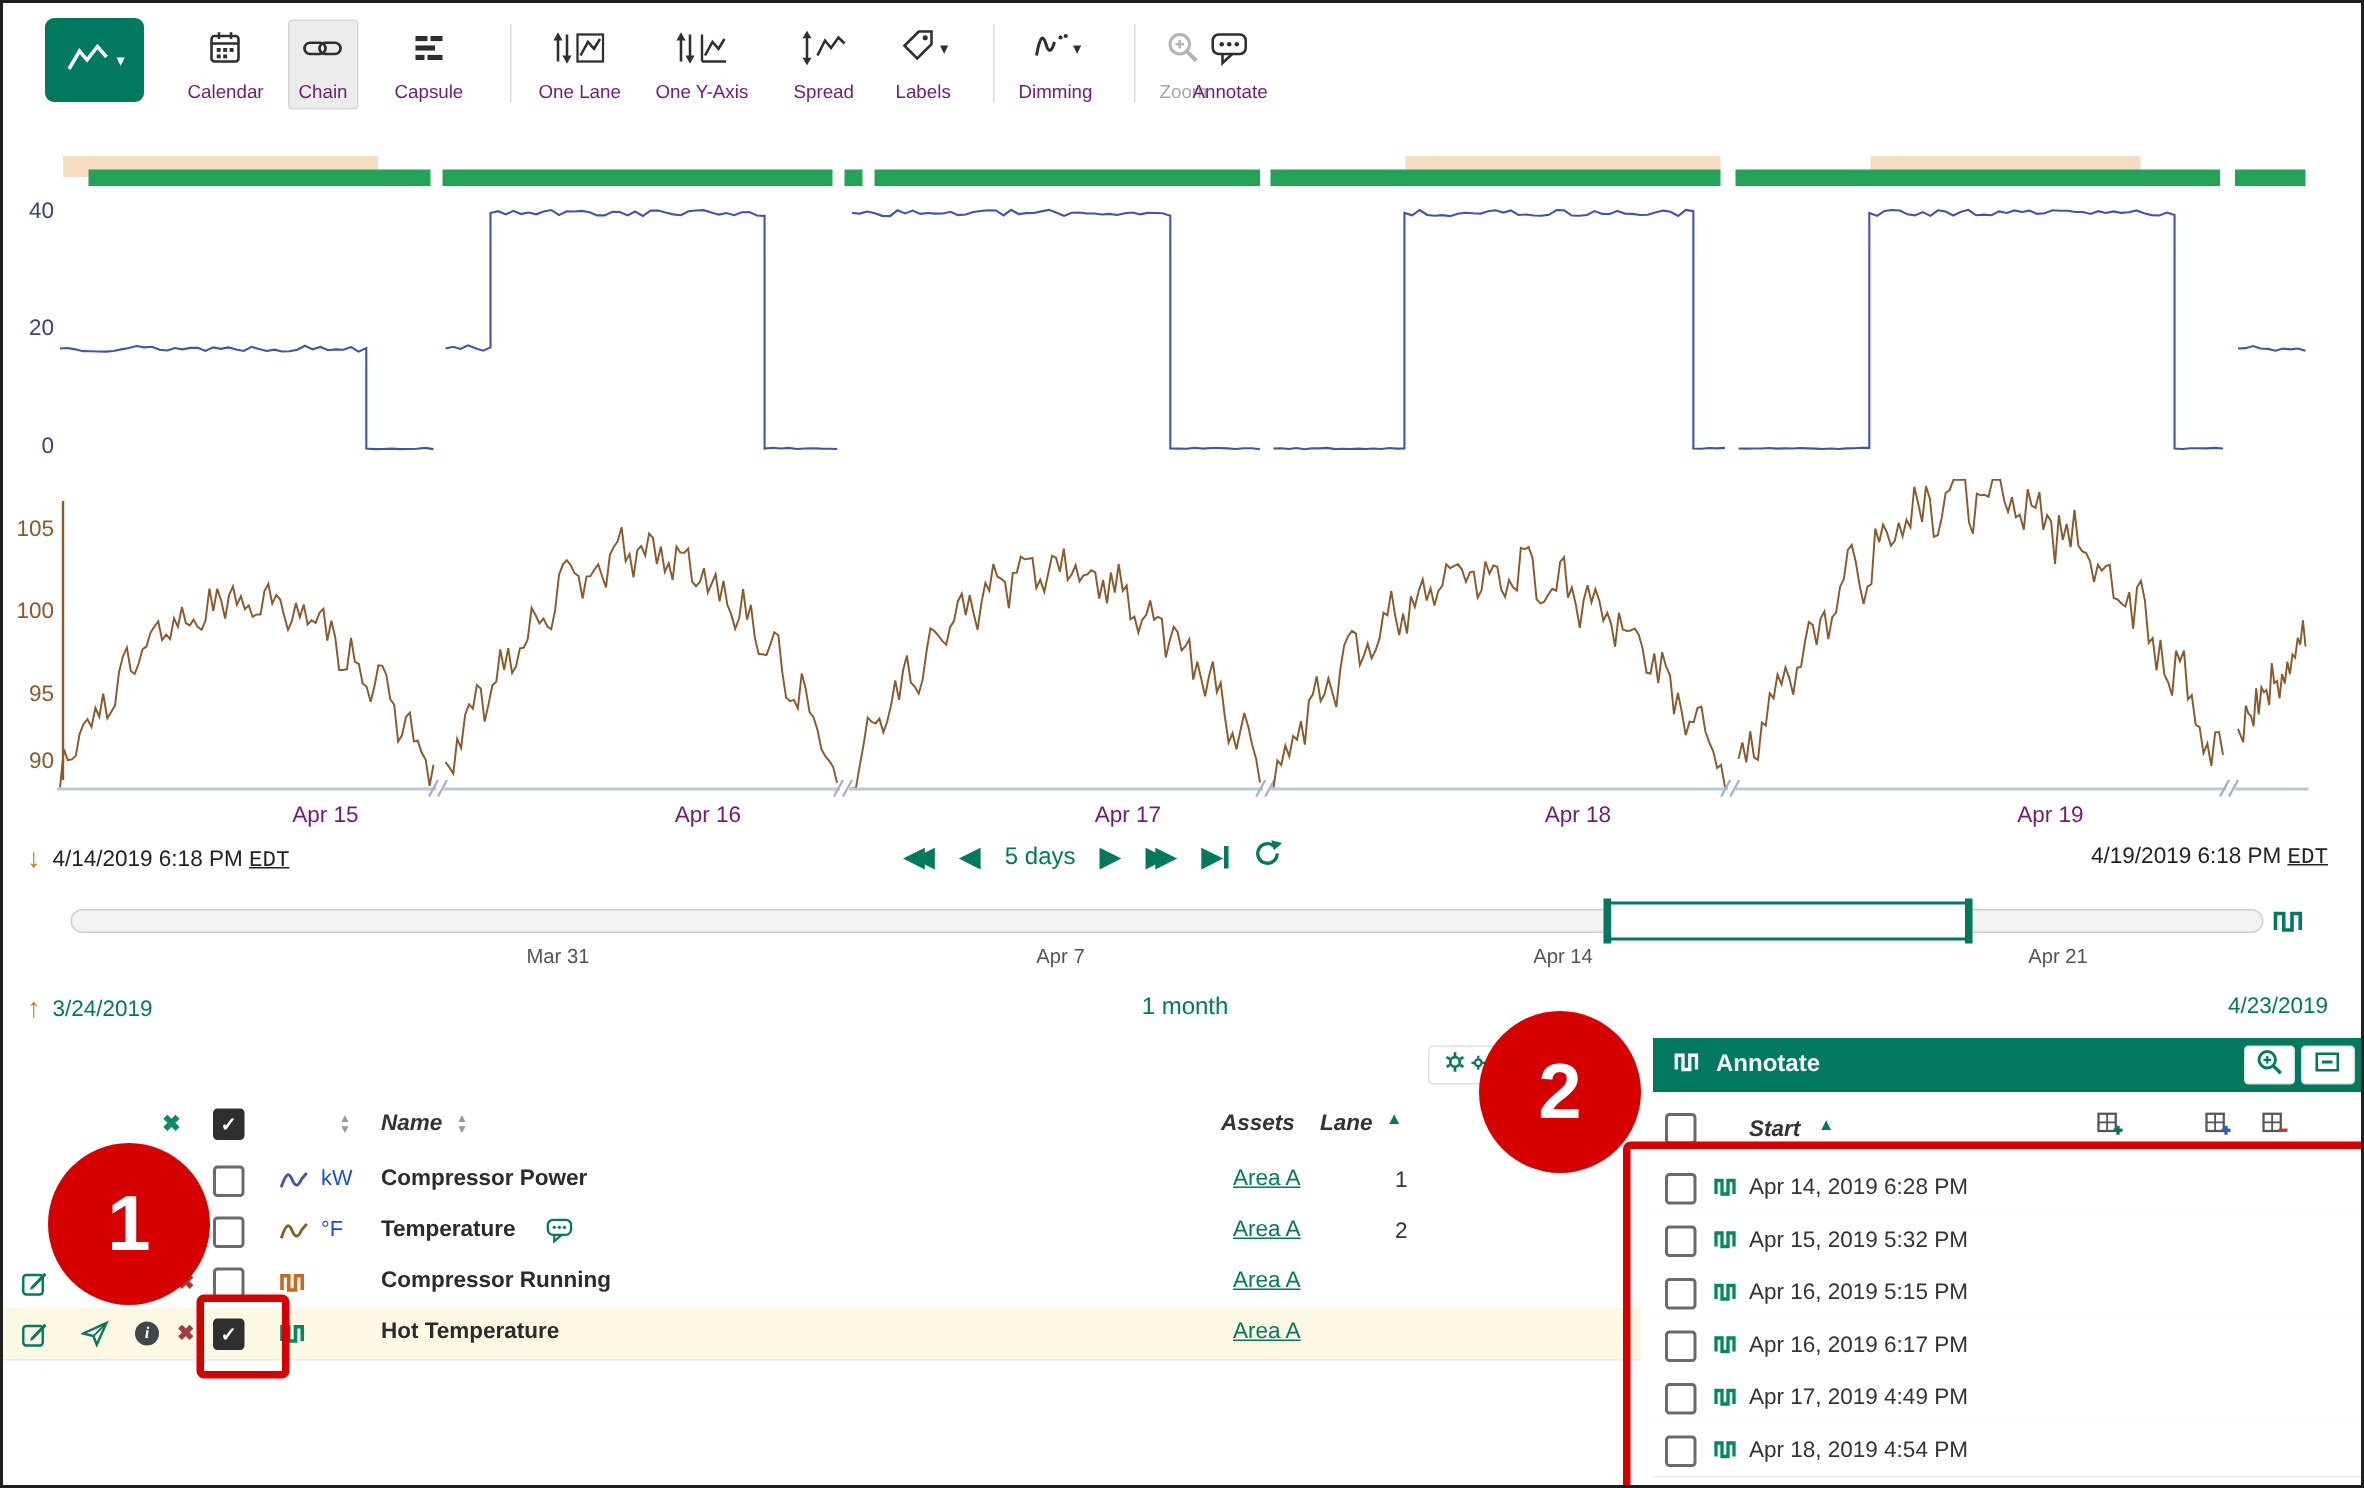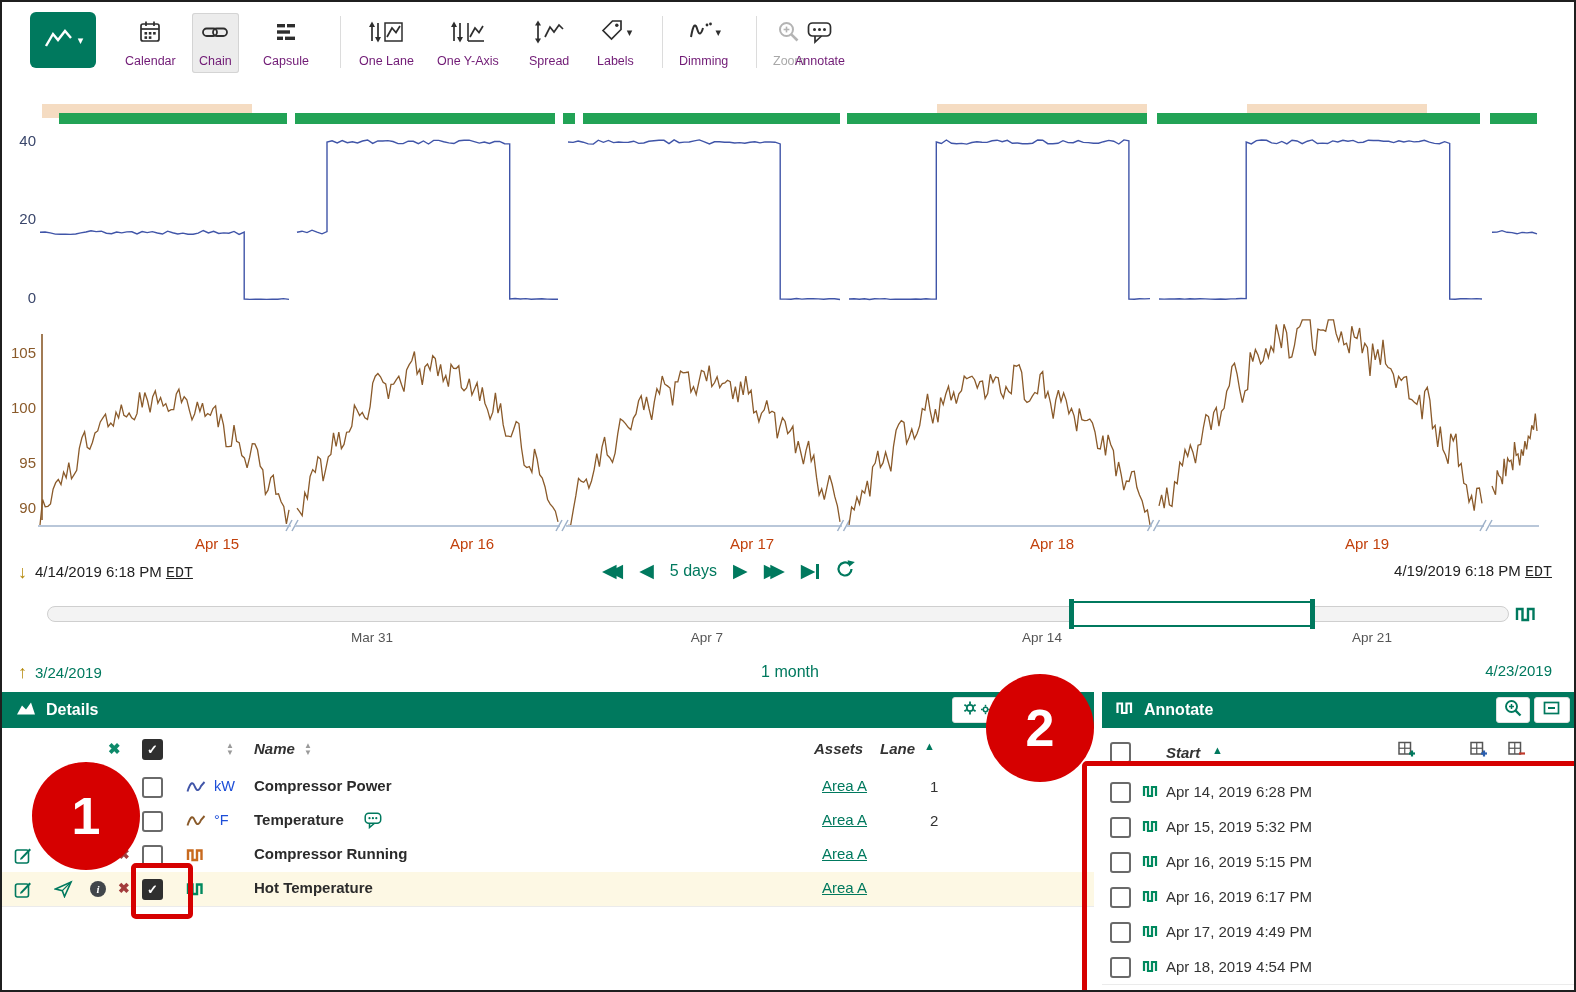--- a/index.html
+++ b/index.html
@@ -14,21 +14,21 @@
          justify-content:space-between;padding:5px 7px;border-radius:3px;cursor:pointer;box-sizing:border-box;}
   .titem .ic{height:28px;display:flex;align-items:center;gap:2px;}
   .tlabel{font-size:12.5px;color:#701a75;white-space:nowrap;}
   .titem.active{background:#ececec;box-shadow:inset 0 0 0 1px #d4d4d4;}
   .titem.disabled .tlabel{color:#a8a8a8;}
   .vsep{position:absolute;top:14px;width:1px;height:52px;background:#dcdcdc;}
   .caret{font-size:11px;color:#2e2e2e;}
   
   #chart-svg{position:absolute;left:0;top:95px;}
   .ytick{position:absolute;left:2px;width:32px;text-align:right;font-size:15px;}
-  .xtick{position:absolute;top:533px;width:90px;text-align:center;font-size:15px;color:#c2410c;}
+  .xtick{position:absolute;top:533px;width:90px;text-align:center;font-size:15px;color:#701a75;}
   
   .navrow{position:absolute;left:600px;top:557px;display:flex;align-items:center;gap:16px;}
   .navg{color:#00795e;font-size:19px;cursor:pointer;line-height:20px;}
   .double{letter-spacing:-8px;padding-right:8px;}
   .stepend{display:inline-flex;align-items:center;cursor:pointer;}
   .endbar{width:3px;height:15px;background:#00795e;margin-left:1px;display:inline-block;}
   .datetext{font-size:15px;color:#222;}
   .tzlink{text-decoration:underline;cursor:pointer;font-family:Liberation Mono, monospace;}
   .ol-arrow{color:#b5890a;font-size:18px;font-weight:bold;}
   .greentext{color:#00795e;}
@@ -320,26 +320,20 @@
     <span class="ol-arrow">↑</span>
     <span class="greentext" style="font-size:15px">3/24/2019</span>
   </div>
   <div class="abs" style="left:0;top:661px;width:1576px;text-align:center;pointer-events:none">
     <span class="greentext" style="font-size:16px">1 month</span>
   </div>
   <div class="abs" style="right:22px;top:660px">
     <span class="greentext" style="font-size:15px">4/23/2019</span>
   </div>
 
-  <div class="phdr" style="left:0;width:1092px">
-    <span><svg width="22" height="18">
-          <path d="M2 15.5 L7 6.5 L11 10.5 L16 3.5 L20 15.5 Z" fill="#fff"></path>
-        </svg></span>
-    <span class="ptitle">Details</span>
-  </div>
   <div class="hbtn" style="left:950px;top:695px;width:48px;height:26px;gap:2px">
     <span><svg width="16" height="16">
           <circle cx="8" cy="8" r="3.2" fill="none" stroke="#00795e" stroke-width="1.8"></circle>
           <line x1="8" y1="1.5" x2="8" y2="4" stroke="#00795e" stroke-width="1.8"></line>
           <line x1="13.6" y1="4.7" x2="11.5" y2="6" stroke="#00795e" stroke-width="1.8"></line>
           <line x1="13.6" y1="11.3" x2="11.5" y2="10" stroke="#00795e" stroke-width="1.8"></line>
           <line x1="8" y1="14.5" x2="8" y2="12" stroke="#00795e" stroke-width="1.8"></line>
           <line x1="2.4" y1="11.3" x2="4.5" y2="10" stroke="#00795e" stroke-width="1.8"></line>
           <line x1="2.4" y1="4.7" x2="4.5" y2="6" stroke="#00795e" stroke-width="1.8"></line>
         </svg></span>

